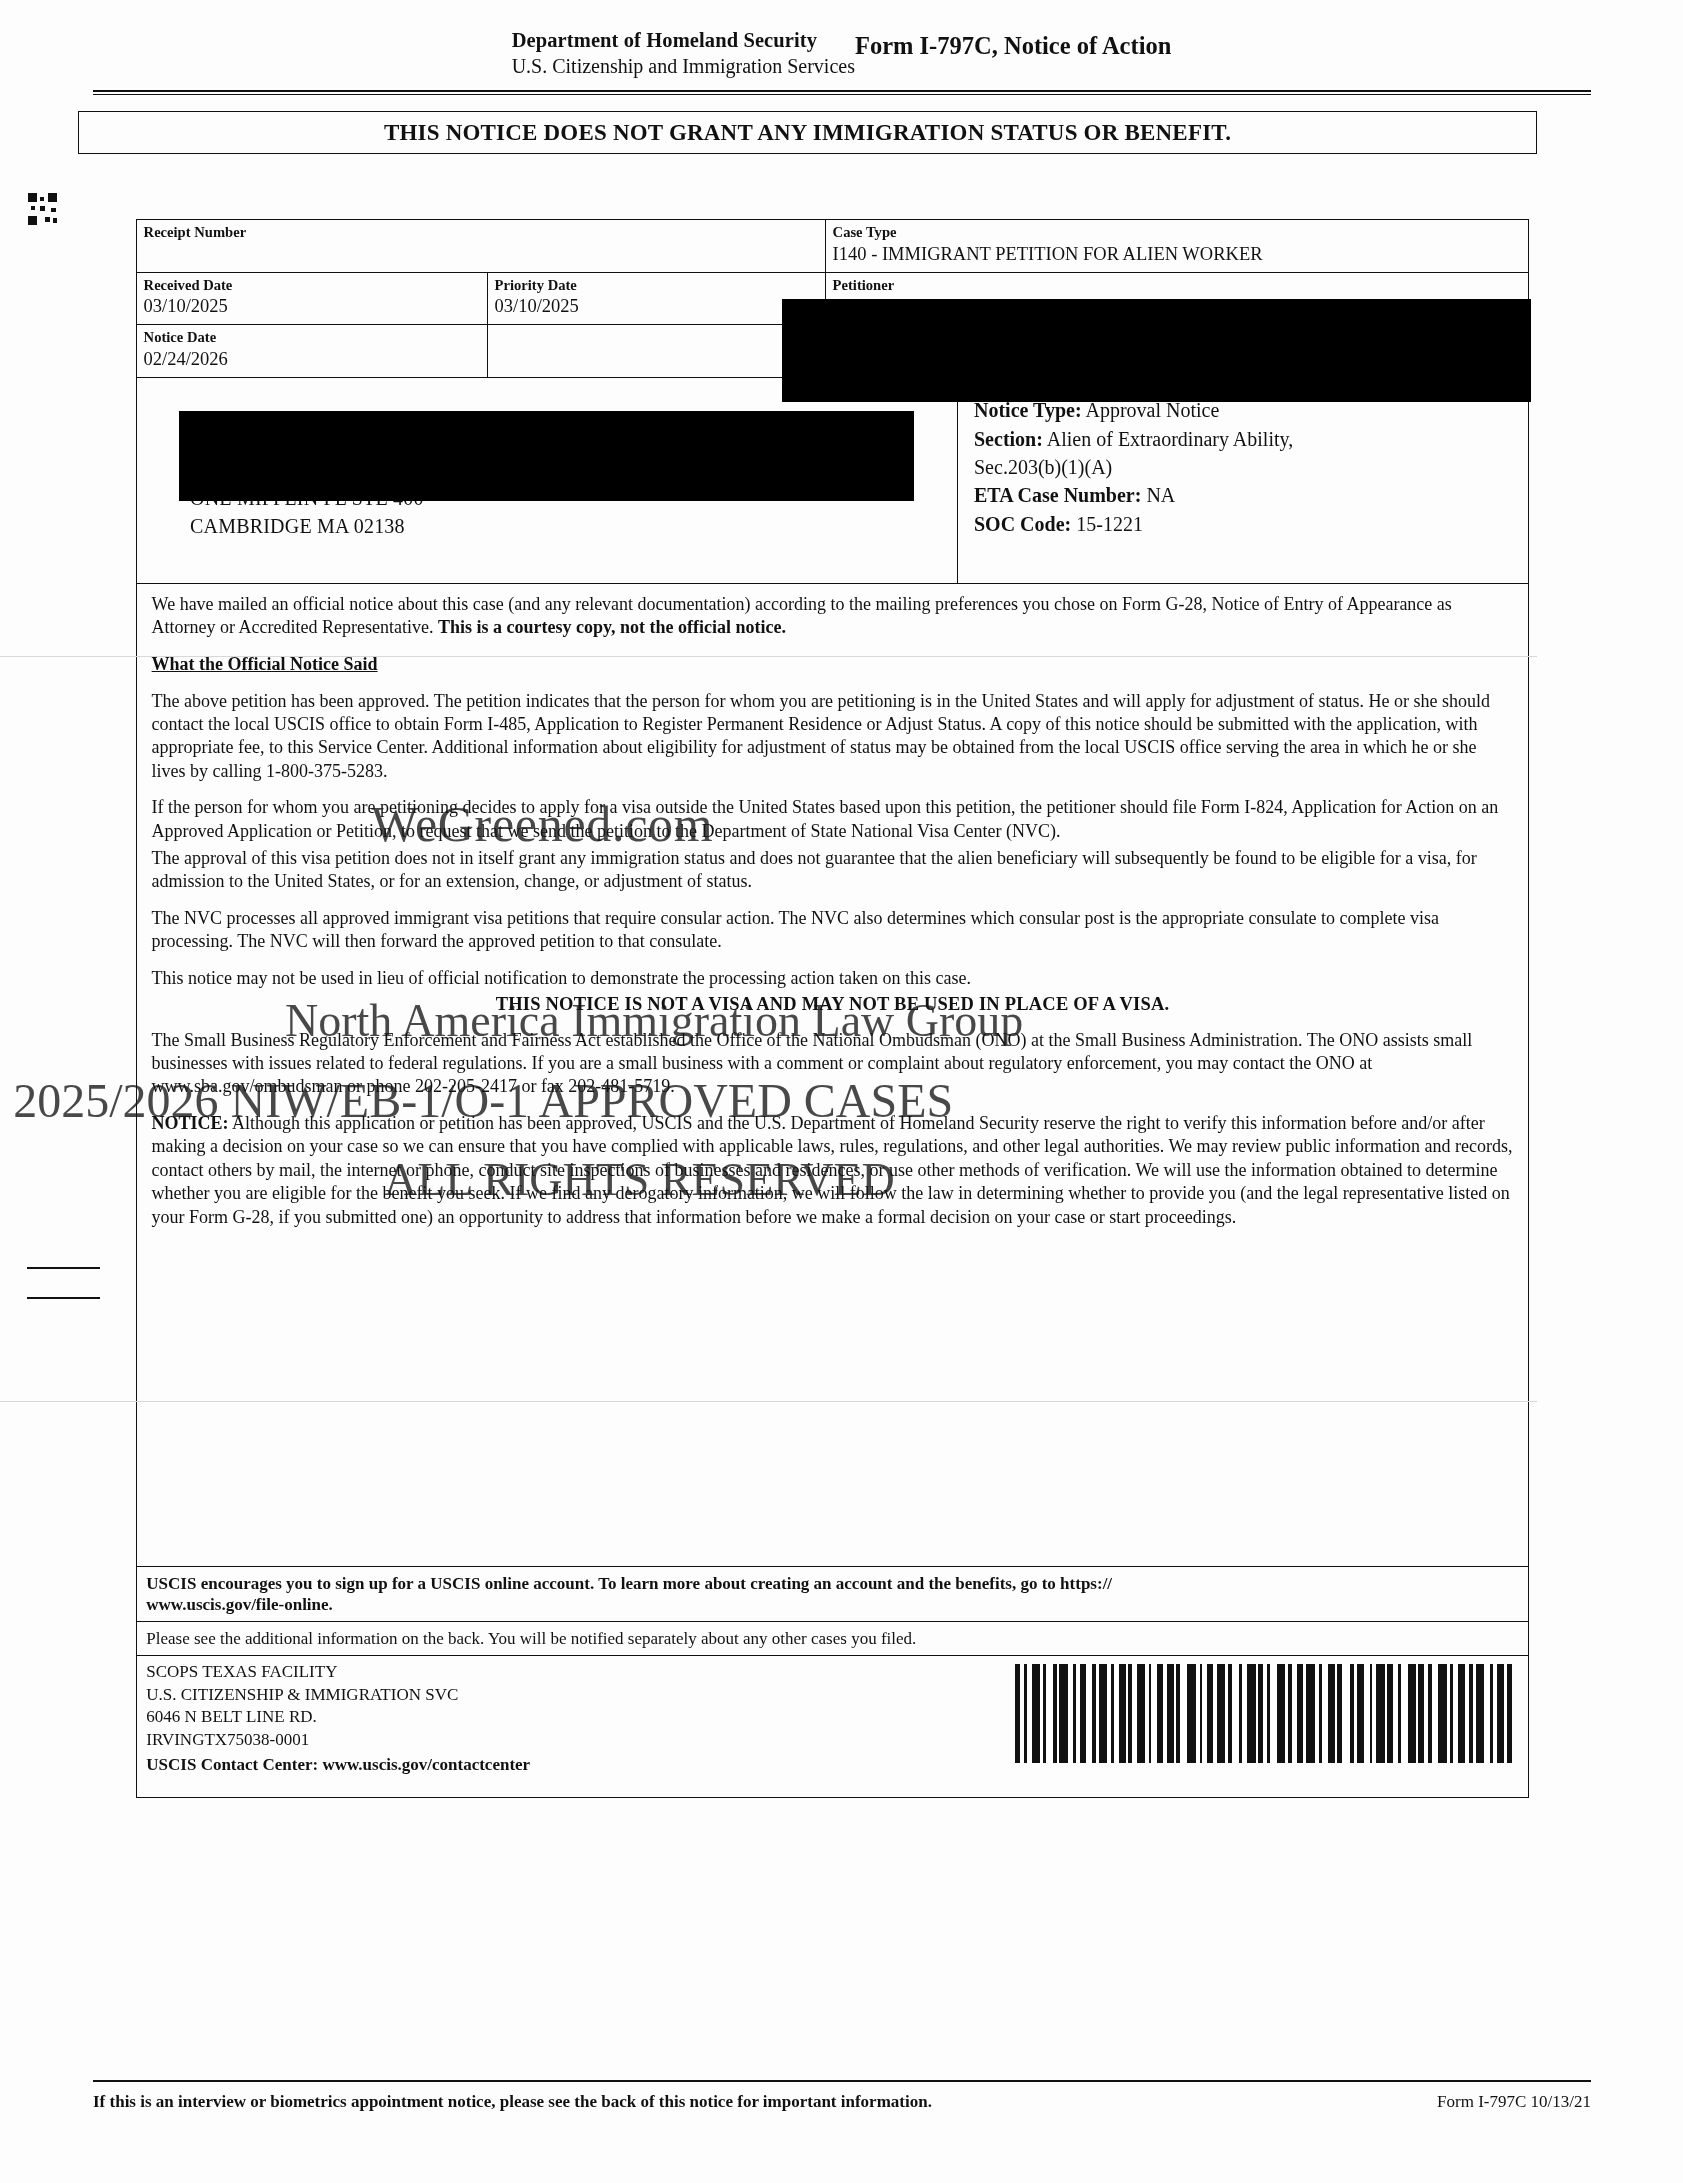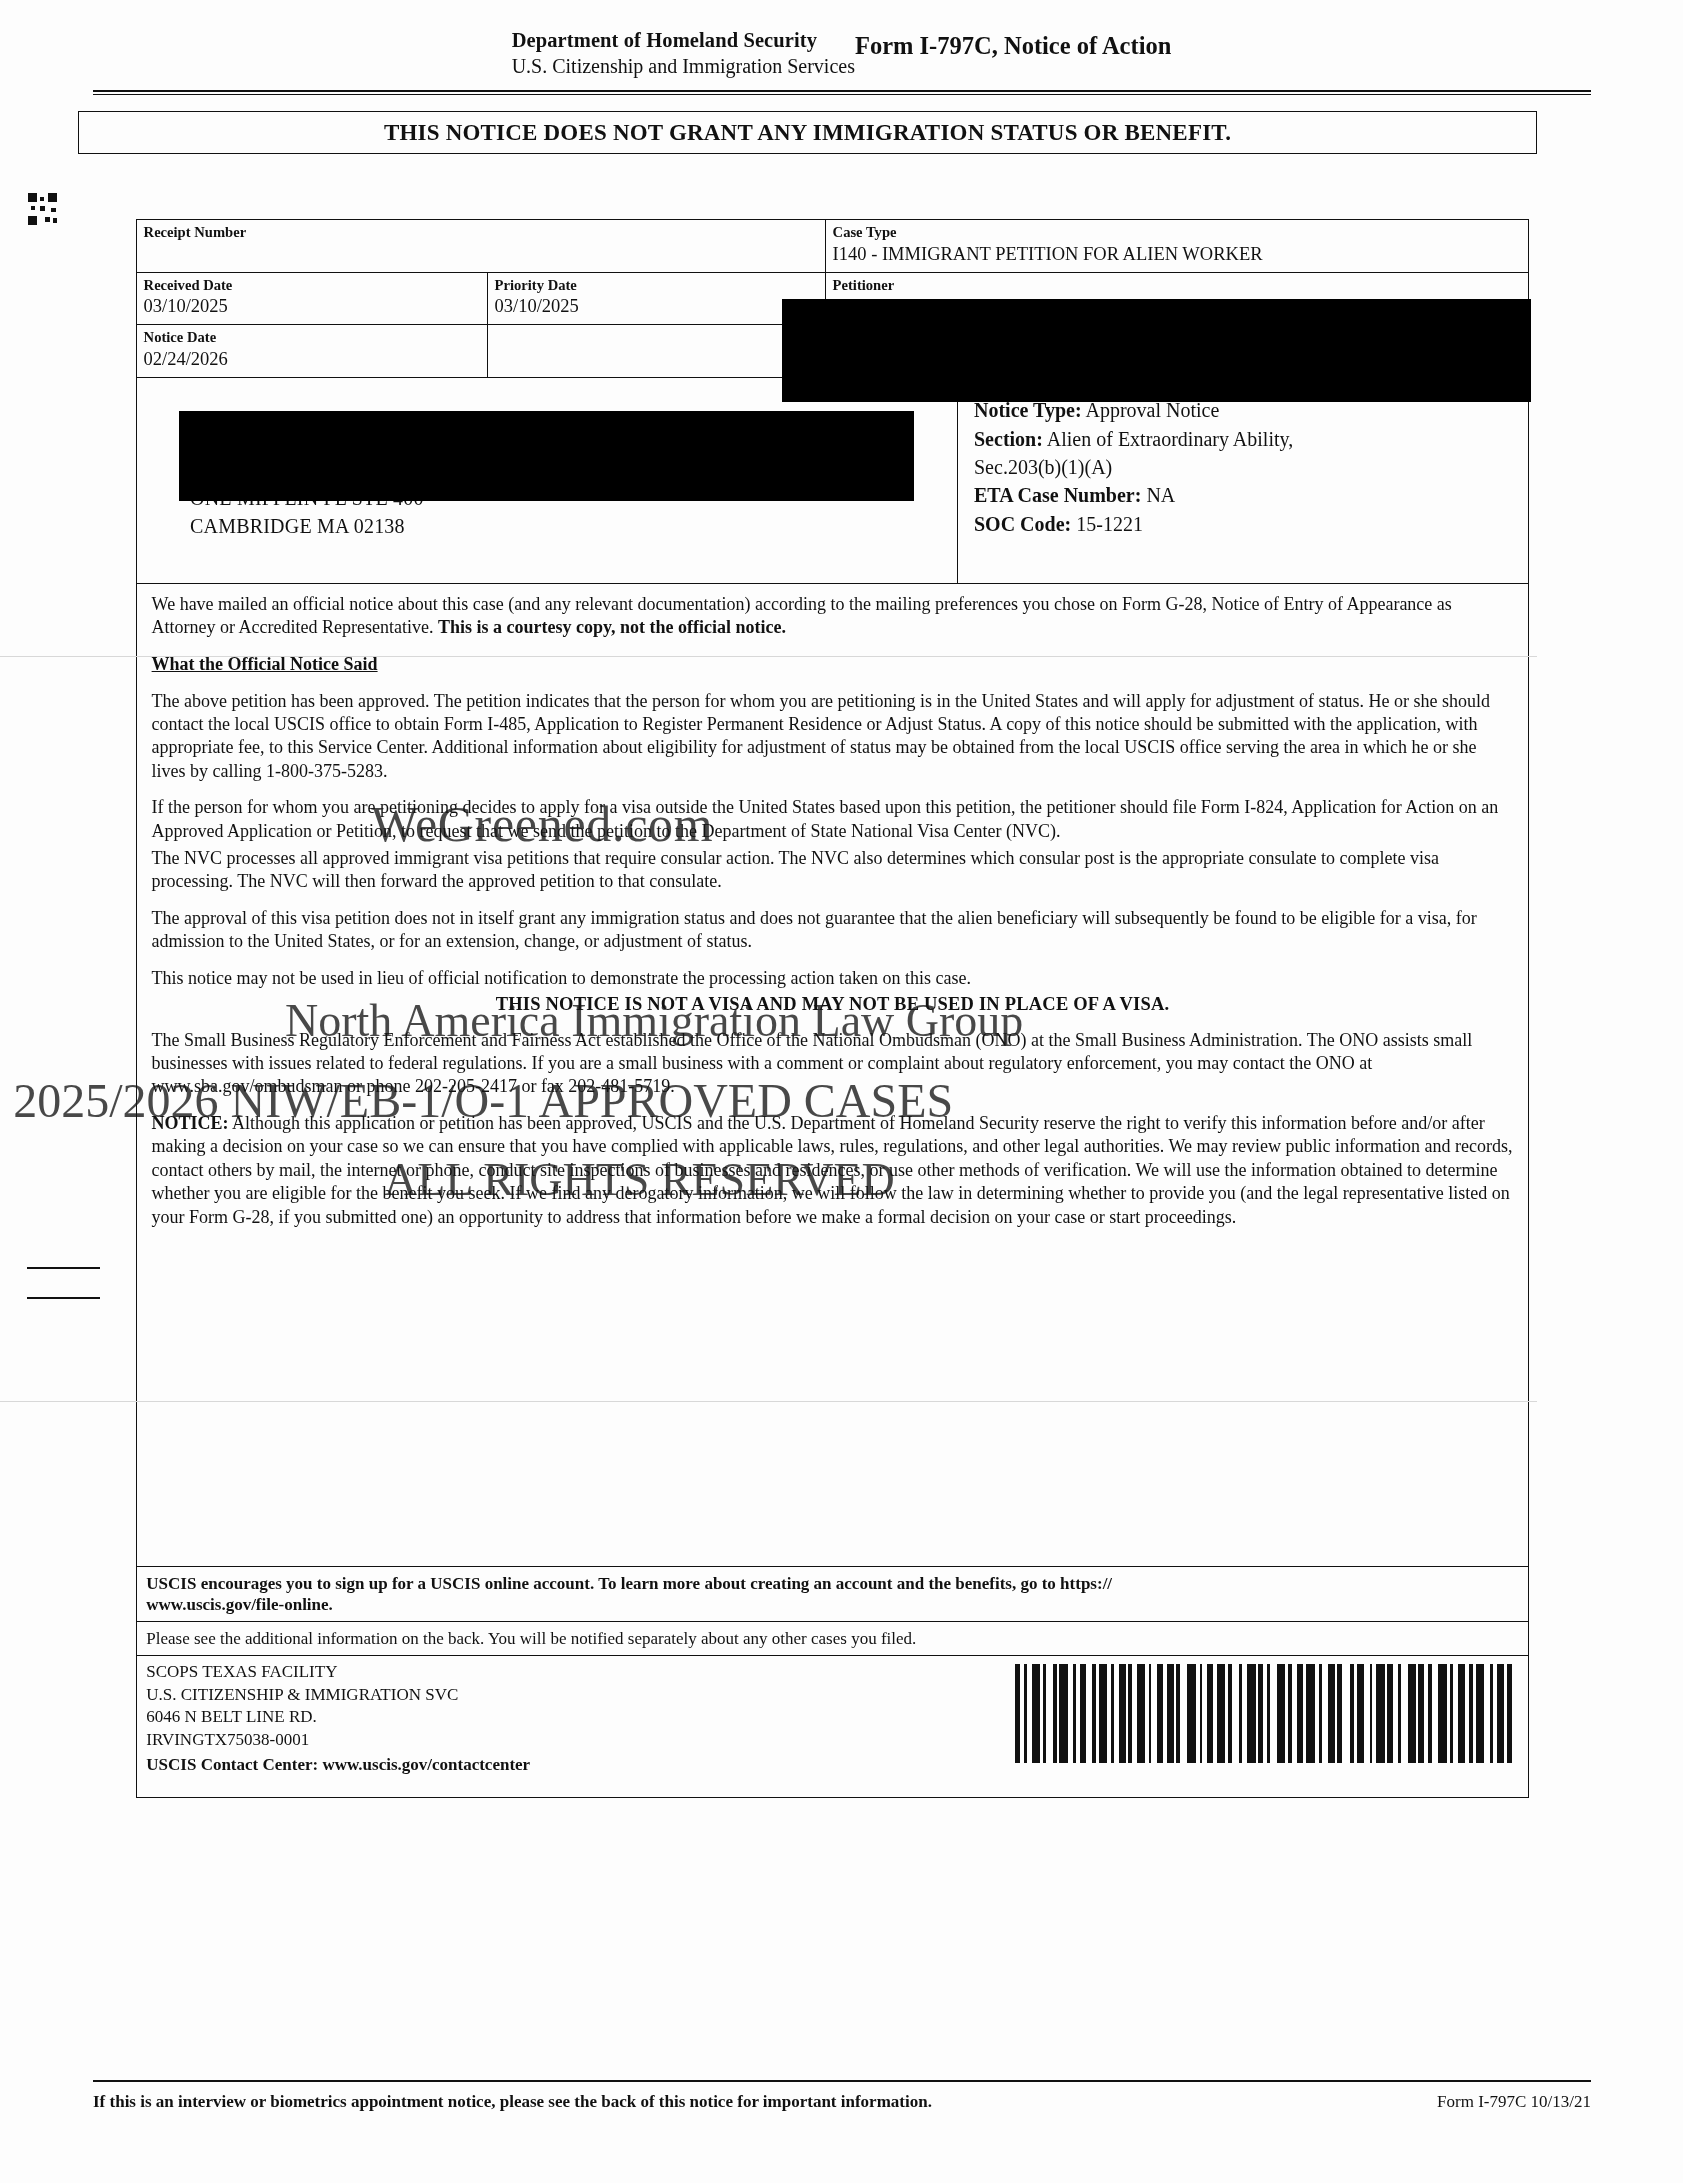--- a/index.html
+++ b/index.html
@@ -391,22 +391,22 @@
       <p class="p">
         <span>We have mailed an official notice about this case (and any relevant documentation) according to the mailing preferences you chose on Form G-28, Notice of Entry of Appearance as Attorney or Accredited Representative. </span><b>This is a courtesy copy, not the official notice.</b>
       </p>
 
       <p class="p">
         <span class="u">What the Official Notice Said</span>
       </p>
 
       <p class="p">The above petition has been approved. The petition indicates that the person for whom you are petitioning is in the United States and will apply for adjustment of status. He or she should contact the local USCIS office to obtain Form I-485, Application to Register Permanent Residence or Adjust Status. A copy of this notice should be submitted with the application, with appropriate fee, to this Service Center. Additional information about eligibility for adjustment of status may be obtained from the local USCIS office serving the area in which he or she lives by calling 1-800-375-5283.</p>
       <p class="p tight">If the person for whom you are petitioning decides to apply for a visa outside the United States based upon this petition, the petitioner should file Form I-824, Application for Action on an Approved Application or Petition, to request that we send the petition to the Department of State National Visa Center (NVC).</p>
+      <p class="p">The approval of this visa petition does not in itself grant any immigration status and does not guarantee that the alien beneficiary will subsequently be found to be eligible for a visa, for admission to the United States, or for an extension, change, or adjustment of status.</p>
       <p class="p">The NVC processes all approved immigrant visa petitions that require consular action. The NVC also determines which consular post is the appropriate consulate to complete visa processing. The NVC will then forward the approved petition to that consulate.</p>
-      <p class="p">The approval of this visa petition does not in itself grant any immigration status and does not guarantee that the alien beneficiary will subsequently be found to be eligible for a visa, for admission to the United States, or for an extension, change, or adjustment of status.</p>
       <p class="p tight">This notice may not be used in lieu of official notification to demonstrate the processing action taken on this case.</p>
       <p class="center-bold">THIS NOTICE IS NOT A VISA AND MAY NOT BE USED IN PLACE OF A VISA.</p>
       <p class="p">The Small Business Regulatory Enforcement and Fairness Act established the Office of the National Ombudsman (ONO) at the Small Business Administration. The ONO assists small businesses with issues related to federal regulations. If you are a small business with a comment or complaint about regulatory enforcement, you may contact the ONO at www.sba.gov/ombudsman or phone 202-205-2417 or fax 202-481-5719.</p>
       <p class="p">
         <b>NOTICE:</b><span> Although this application or petition has been approved, USCIS and the U.S. Department of Homeland Security reserve the right to verify this information before and/or after making a decision on your case so we can ensure that you have complied with applicable laws, rules, regulations, and other legal authorities. We may review public information and records, contact others by mail, the internet or phone, conduct site inspections of businesses and residences, or use other methods of verification. We will use the information obtained to determine whether you are eligible for the benefit you seek. If we find any derogatory information, we will follow the law in determining whether to provide you (and the legal representative listed on your Form G-28, if you submitted one) an opportunity to address that information before we make a formal decision on your case or start proceedings.</span>
       </p>
       <div class="spacer-box"></div>
     </div>
 
     <div class="bbox">

